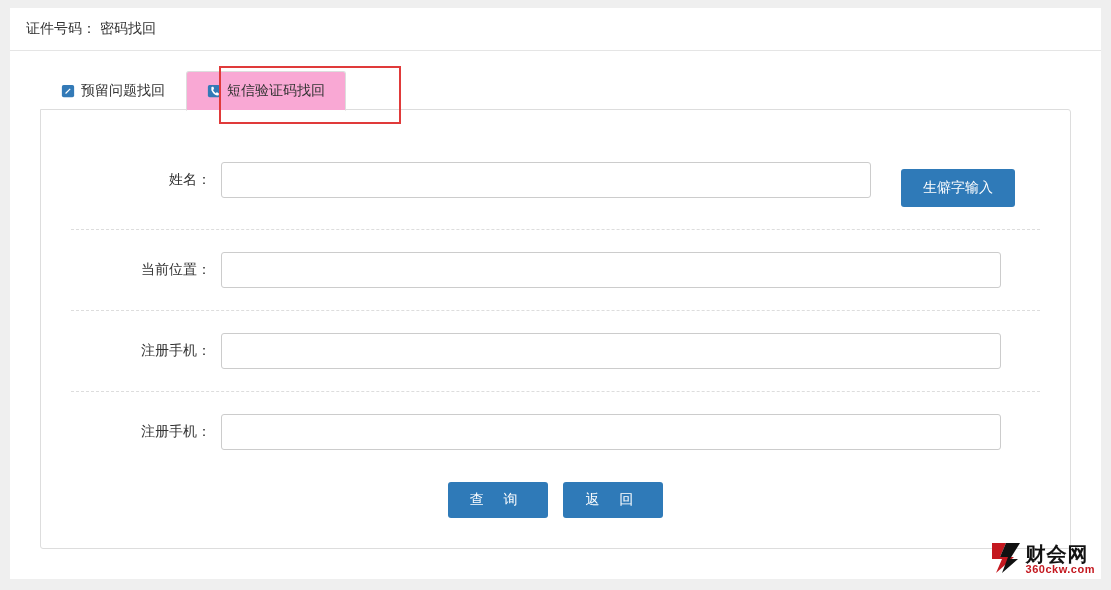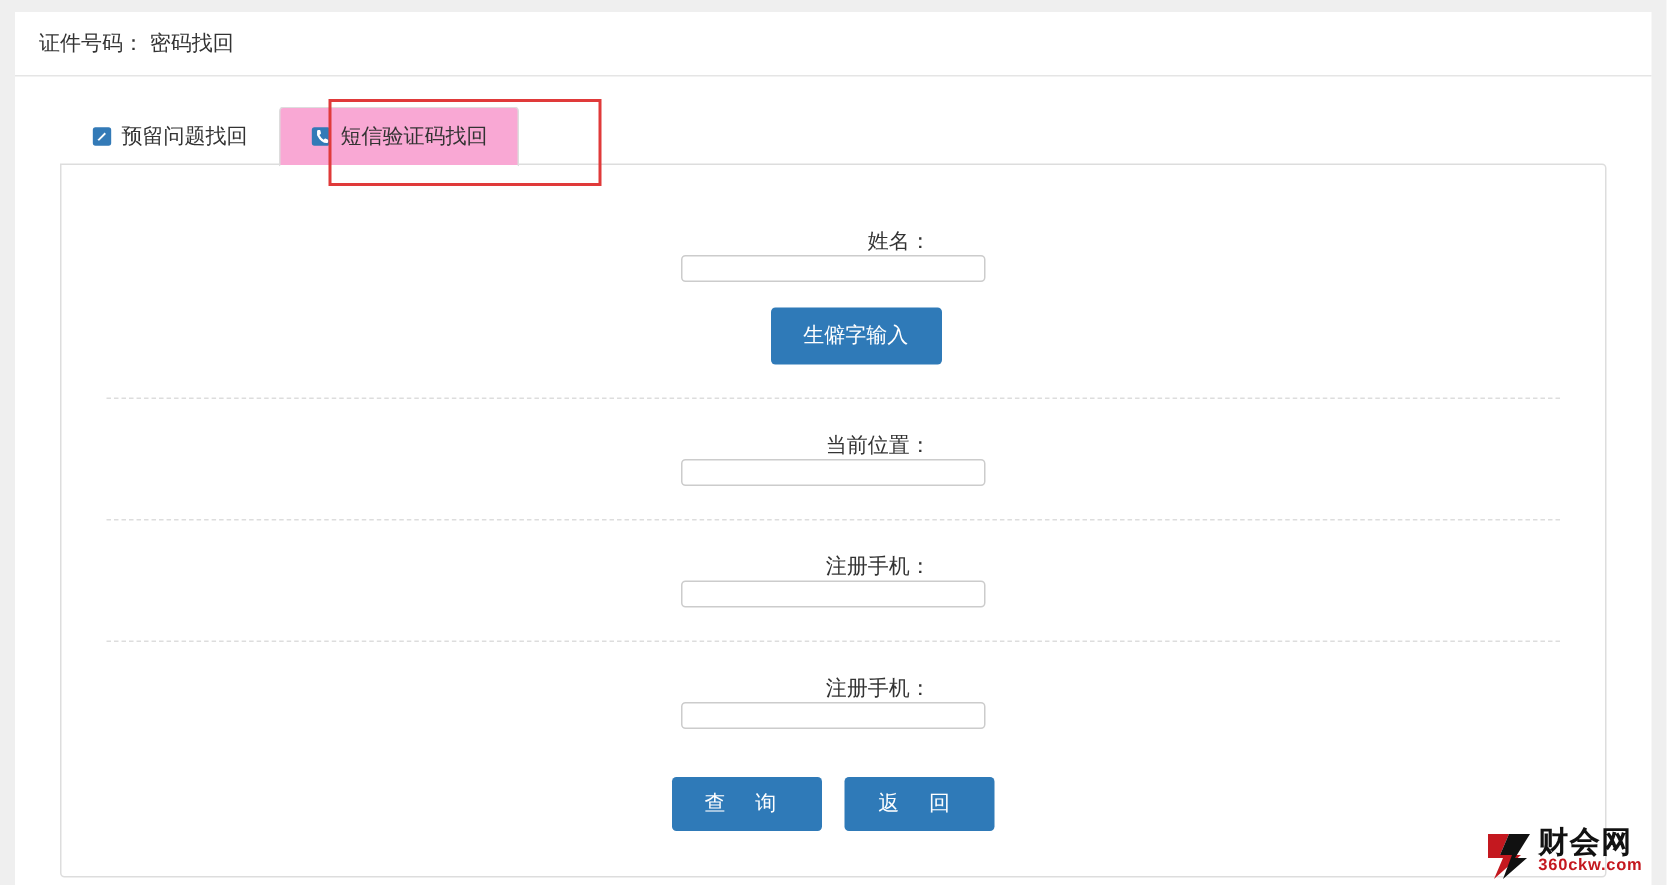--- a/index.html
+++ b/index.html
@@ -79,21 +79,20 @@
       border: 1px solid #ddd;
       border-radius: 0 3px 3px 3px;
       padding: 20px 30px 30px 30px;
       margin-top: -1px;
     }
     .form-row {
       display: flex;
       align-items: center;
       padding: 22px 0;
       border-bottom: 1px dashed #ddd;
-      flex-direction: column;
     }
     .form-row:last-of-type {
       border-bottom: none;
     }
     .form-label {
       width: 150px;
       text-align: right;
       padding-right: 10px;
       font-size: 14px;
       color: #333;
@@ -140,23 +139,23 @@
       padding-top: 10px;
     }
     .action-row .btn {
       margin: 0 6px;
       padding: 9px 22px;
       letter-spacing: 8px;
     }
     .watermark {
       position: fixed;
       right: 16px;
-      bottom: 2px;
-      display: flex;
-      align-items: flex-start;
+      bottom: 15px;
+      display: flex;
+      align-items: flex-end;
       gap: 2px;
     }
     .wm-logo {
       width: 36px;
       height: 36px;
       position: relative;
     }
     .wm-text {
       display: flex;
       flex-direction: column;

